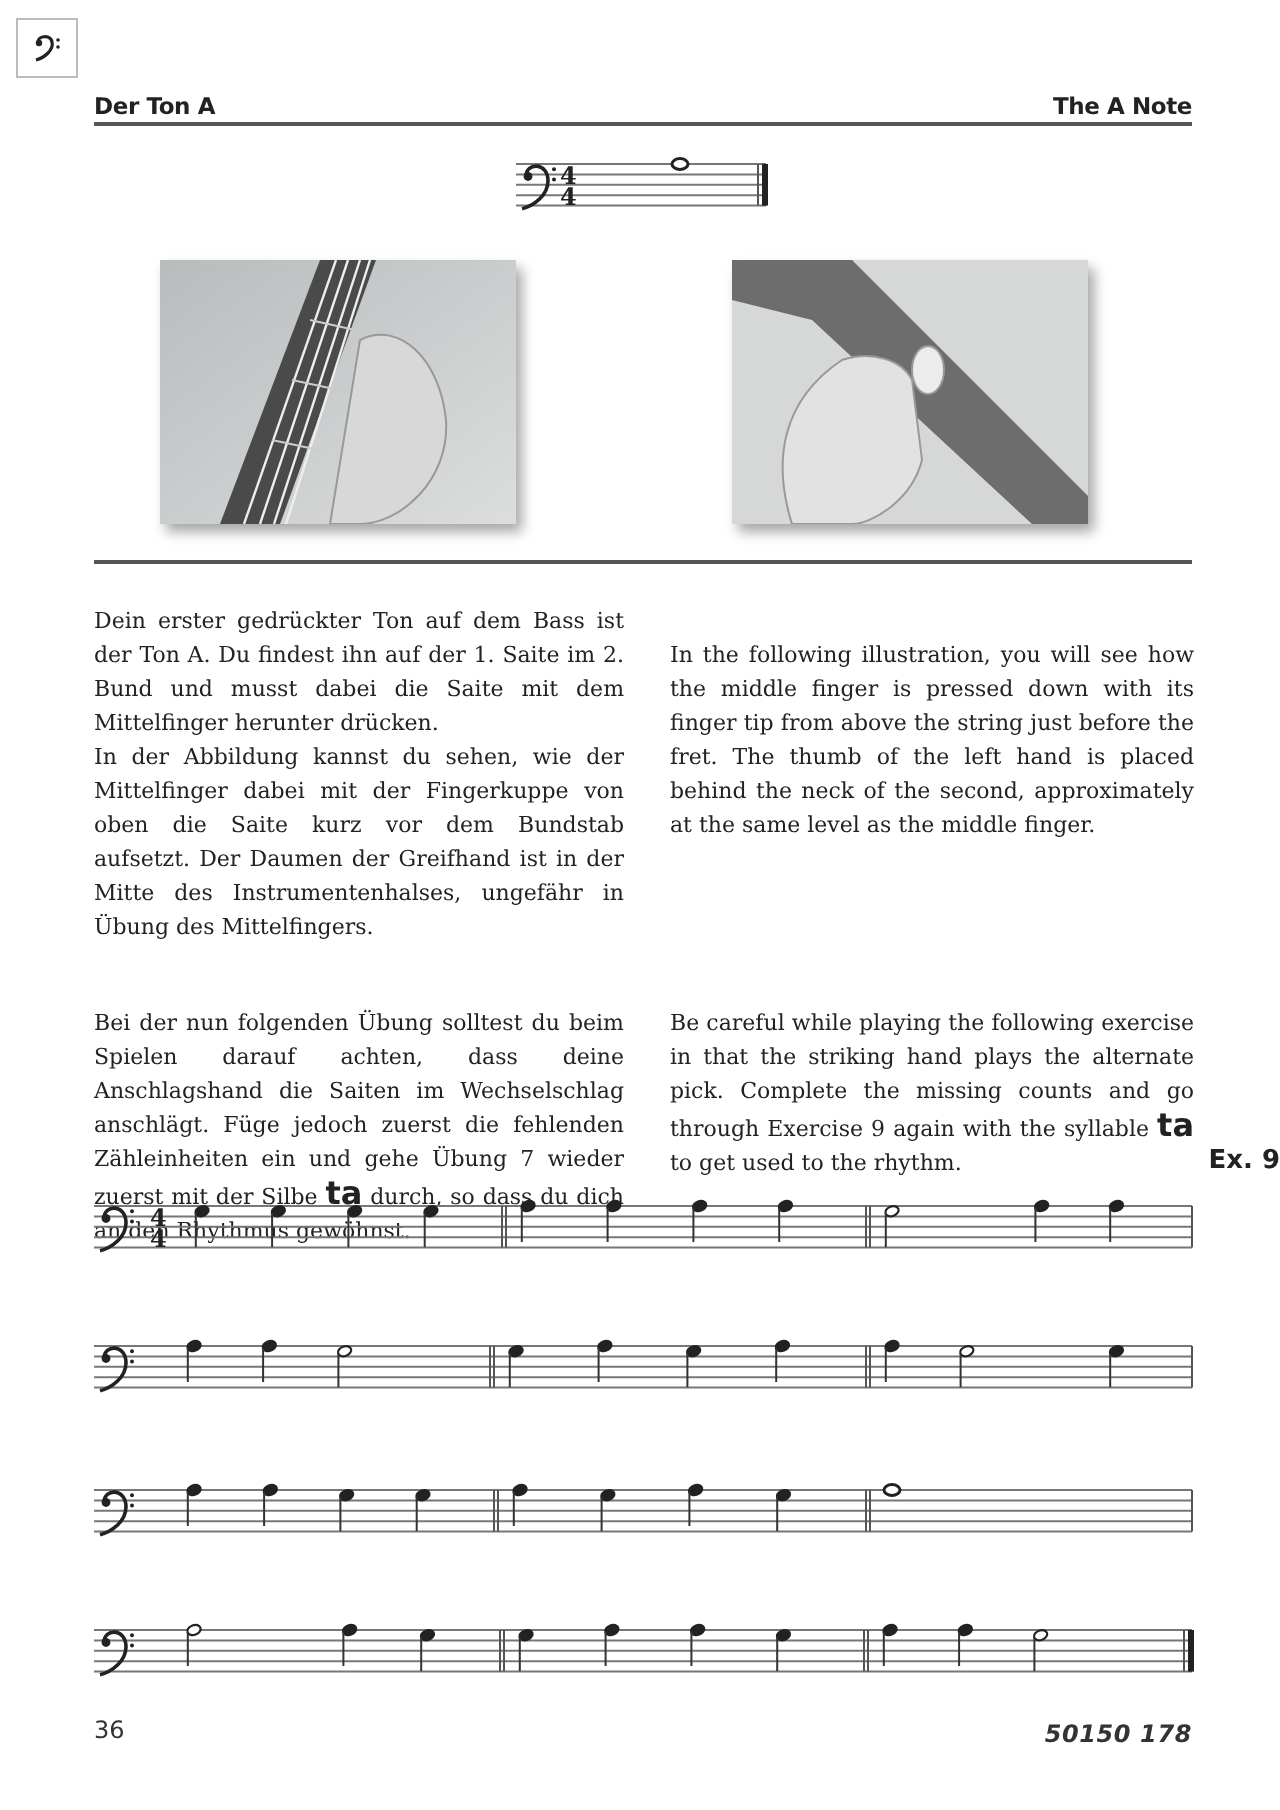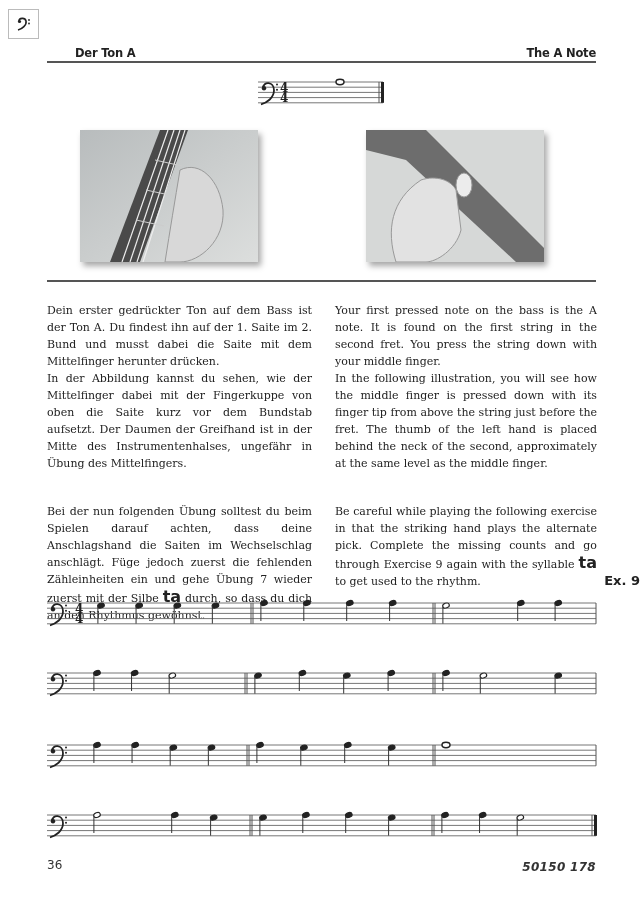--- a/index.html
+++ b/index.html
@@ -2,21 +2,21 @@
 <html><head>
 <meta charset="utf-8">
 <style>
   html, body { margin: 0; padding: 0; background: #ffffff; }
   body { width: 640px; height: 905px; position: relative; overflow: hidden;
          font-family: "DejaVu Serif", serif; color: #222; }
   .corner-box { position: absolute; left: 8px; top: 9px; width: 29px; height: 28px;
                 border: 1px solid #bbb; background: #fff; display: flex; align-items: center; justify-content: center; }
   .header-left, .header-right { position: absolute; top: 46px; font-family: "DejaVu Sans", sans-serif;
                 font-weight: bold; font-size: 11.5px; color: #222; letter-spacing: -0.2px; }
-  .header-left { left: 47px; margin-left: 28px; }
+  .header-left { left: 47px; }
   .header-right { right: 44px; margin-left: 44px; }
   .header-rule { position: absolute; left: 47px; right: 44px; top: 61px; height: 2px; background: #555; }
   .photo { position: absolute; top: 130px; width: 178px; height: 132px; background: #c9c9c9;
            box-shadow: 3px 4px 6px rgba(0,0,0,0.35); overflow: hidden; }
   .photo-left { left: 80px; }
   .photo-right { left: 366px; }
   .mid-rule { position: absolute; left: 47px; right: 44px; top: 280px; height: 2px; background: #555; }
   .para { position: absolute; font-family: "DejaVu Serif", serif; font-size: 11px; line-height: 17px;
           text-align: justify; color: #222; margin: 0; }
   .para-de1 { left: 47px; top: 302px; width: 265px; }
@@ -102,21 +102,21 @@
     </g>
 </svg>
 
 <div class="mid-rule"></div>
 
 <p class="para para-de1">
   <span>Dein erster gedrückter Ton auf dem Bass ist der Ton A. Du findest ihn auf der 1. Saite im 2. Bund und musst dabei die Saite mit dem Mittelfinger herunter drücken.</span><br>
   <span>In der Abbildung kannst du sehen, wie der Mittelfinger dabei mit der Fingerkuppe von oben die Saite kurz vor dem Bundstab aufsetzt. Der Daumen der Greifhand ist in der Mitte des Instrumentenhalses, ungefähr in Übung des Mittelfingers.</span>
 </p>
 <p class="para para-en1">
-  <span>Your first pressed note on the bass is the A note. It is found on the first string in the second fret. You press the string down with your middle finger.</span><br>
+  <br>
   <span>In the following illustration, you will see how the middle finger is pressed down with its finger tip from above the string just before the fret. The thumb of the left hand is placed behind the neck of the second, approximately at the same level as the middle finger.</span>
 </p>
 <p class="para para-de2">
   <span>Bei der nun folgenden Übung solltest du beim Spielen darauf achten, dass deine Anschlagshand die Saiten im Wechselschlag anschlägt. Füge jedoch zuerst die fehlenden Zähleinheiten ein und gehe Übung 7 wieder zuerst mit der Silbe </span><span class="bold-ta">ta</span><span> durch, so dass du dich an den Rhythmus gewöhnst.</span>
 </p>
 <p class="para para-en2">
   <span>Be careful while playing the following exercise in that the striking hand plays the alternate pick. Complete the missing counts and go through Exercise 9 again with the syllable </span><span class="bold-ta">ta</span><span> to get used to the rhythm.</span>
 </p>
 
 <div class="ex-label">Ex. 9</div>

